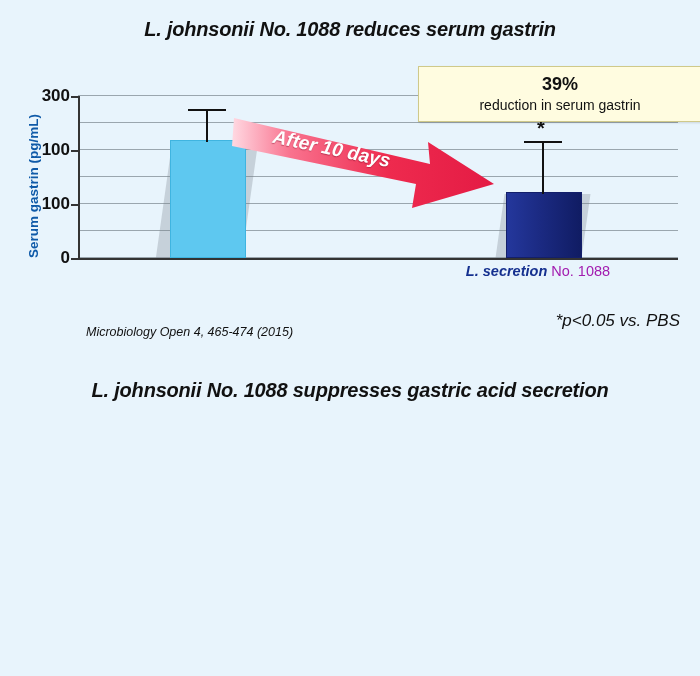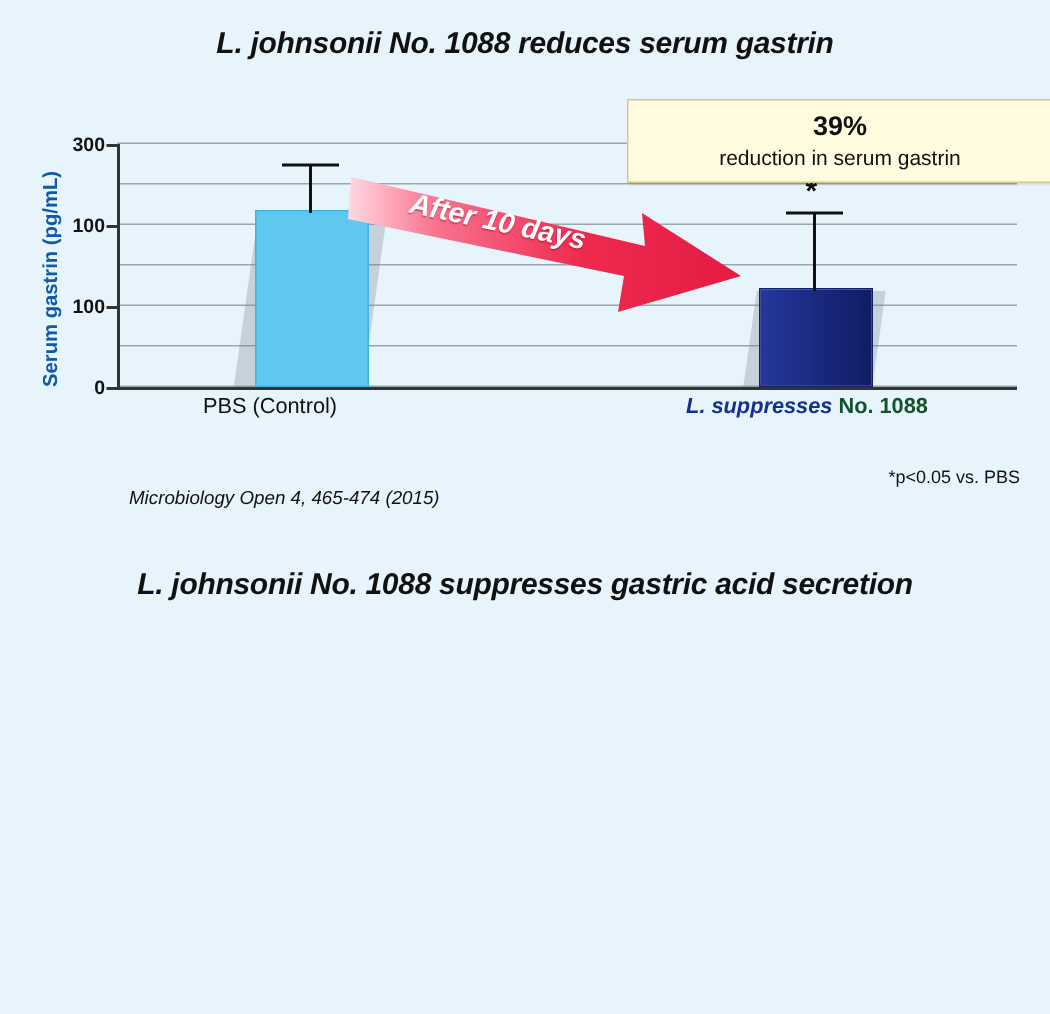--- a/index.html
+++ b/index.html
@@ -71,21 +71,21 @@
     left: 0;
     right: 0;
     height: 1px;
     background: #9aa6ae;
   }
   .tick-label {
     position: absolute;
     right: 100%;
     margin-right: 8px;
     transform: translateY(-50%);
-    font-size: 13px;
+    font-size: 17px;
     font-weight: bold;
     color: #111;
     white-space: nowrap;
   }
   .tick-mark {
     position: absolute;
     left: -7px;
     width: 7px;
     height: 2px;
     background: #333;
@@ -131,21 +131,21 @@
     font-size: 14.5px;
     color: #111;
     text-align: center;
     white-space: nowrap;
   }
   .cat-label.treat {
     color: #15308f;
     font-weight: bold;
   }
   .cat-label.treat .ital { font-style: italic; }
-  .cat-label.treat .norm { font-weight: bold; color:#14532d; }
+  .cat-label.treat .norm { font-weight: normal; color:#a21caf; }
 
   .ylabel {
     position: absolute;
     transform-origin: 0 0;
     transform: rotate(-90deg);
     font-size: 13.5px;
     font-weight: bold;
     color: #0f5aa8;
     white-space: nowrap;
   }
@@ -155,21 +155,22 @@
     position: absolute;
     font-size: 12.5px;
     font-style: italic;
     color: #111;
     white-space: nowrap;
   }
   #panel-0 .citation { left: 86px; top: 325px; }
 
   .pnote {
     position: absolute;
-    font-size: 12px;
+    font-size: 17px;
+    font-style: italic;
     color: #111;
     white-space: nowrap;
     right: 20px;
     text-align: right;
   }
   #panel-0 .pnote { top: 311px; }
 
   
   .callout {
     position: absolute;
@@ -258,23 +259,22 @@
       <div style="position:absolute; left:0; bottom:110px;">
         <div class="tick-mark" style="top:0;"></div>
         <div class="tick-label">100</div>
       </div>
       <div style="position:absolute; left:0; bottom:164px;">
         <div class="tick-mark" style="top:0;"></div>
         <div class="tick-label">300</div>
       </div>
     </div>
 
-    <div class="cat-label" style="left: 100px; top: 263px; width: 160px;">PBS (Control)</div>
     <div class="cat-label treat" style="left: 428px; top: 263px; width: 220px;">
-      <span class="ital">L. suppresses</span><span class="norm">&nbsp;No. 1088</span>
+      <span class="ital">L. secretion</span><span class="norm">&nbsp;No. 1088</span>
     </div>
 
     <div class="arrow-wrap">
       <svg width="300" height="100" viewBox="0 0 300 100">
         <defs>
           <linearGradient id="ag1" x1="0" y1="0" x2="1" y2="0">
             <stop offset="0%" stop-color="#ffd9e2"></stop>
             <stop offset="22%" stop-color="#f9738f"></stop>
             <stop offset="60%" stop-color="#ee2a4e"></stop>
             <stop offset="100%" stop-color="#e41b44"></stop>

